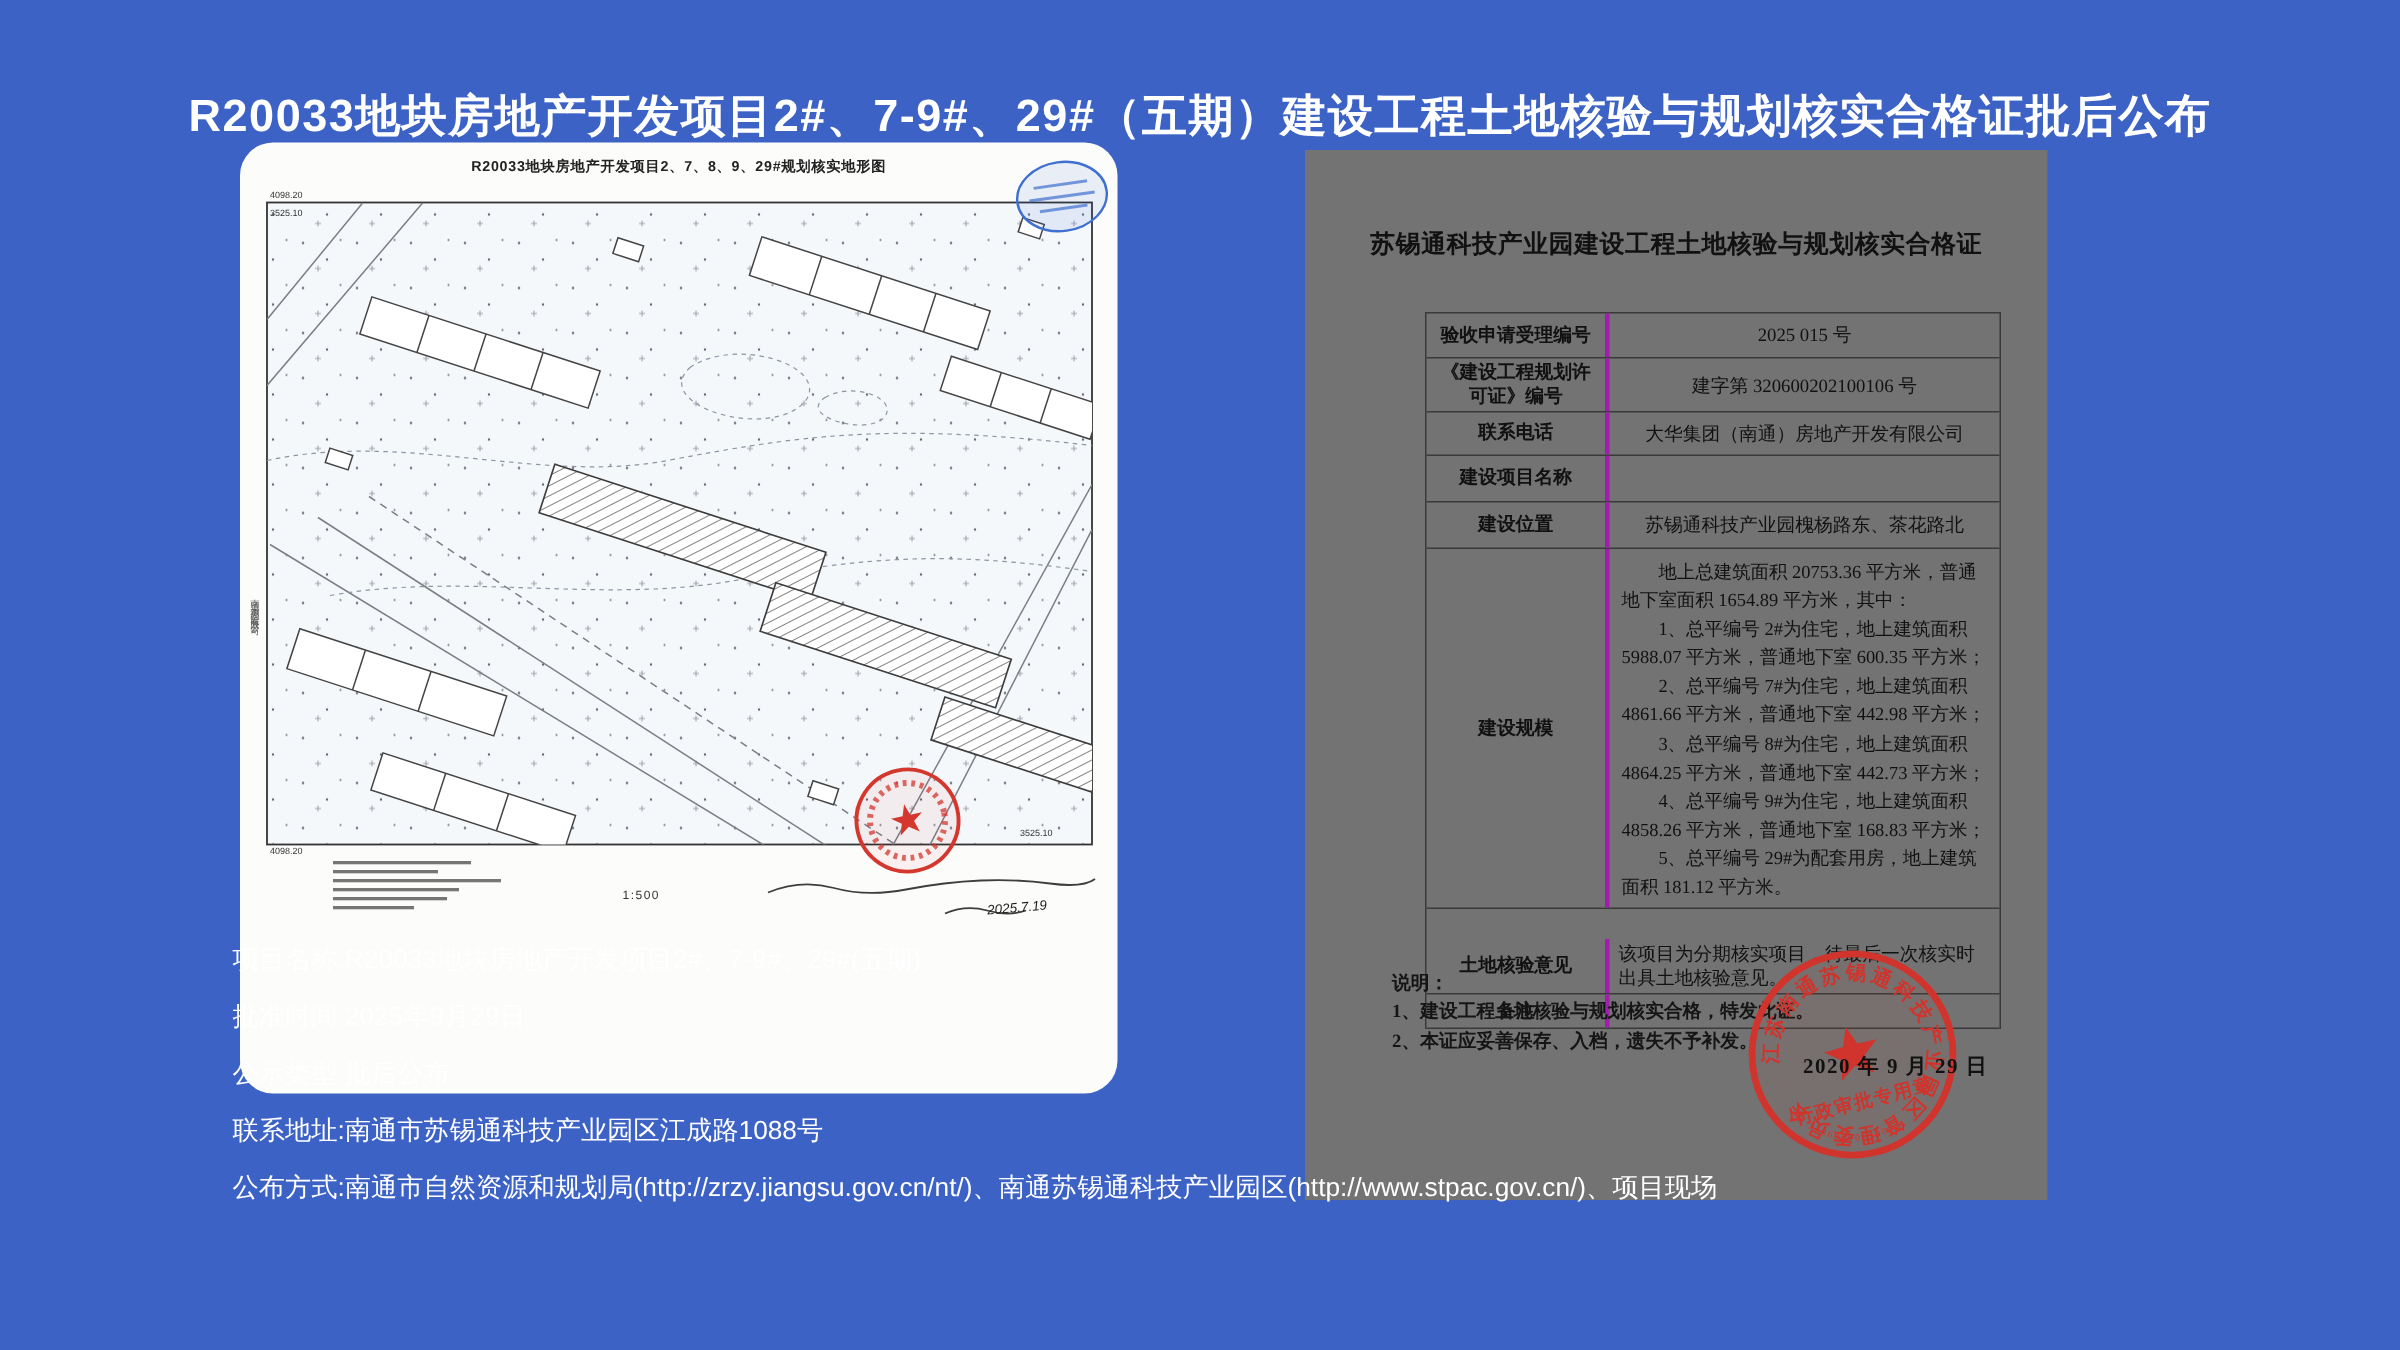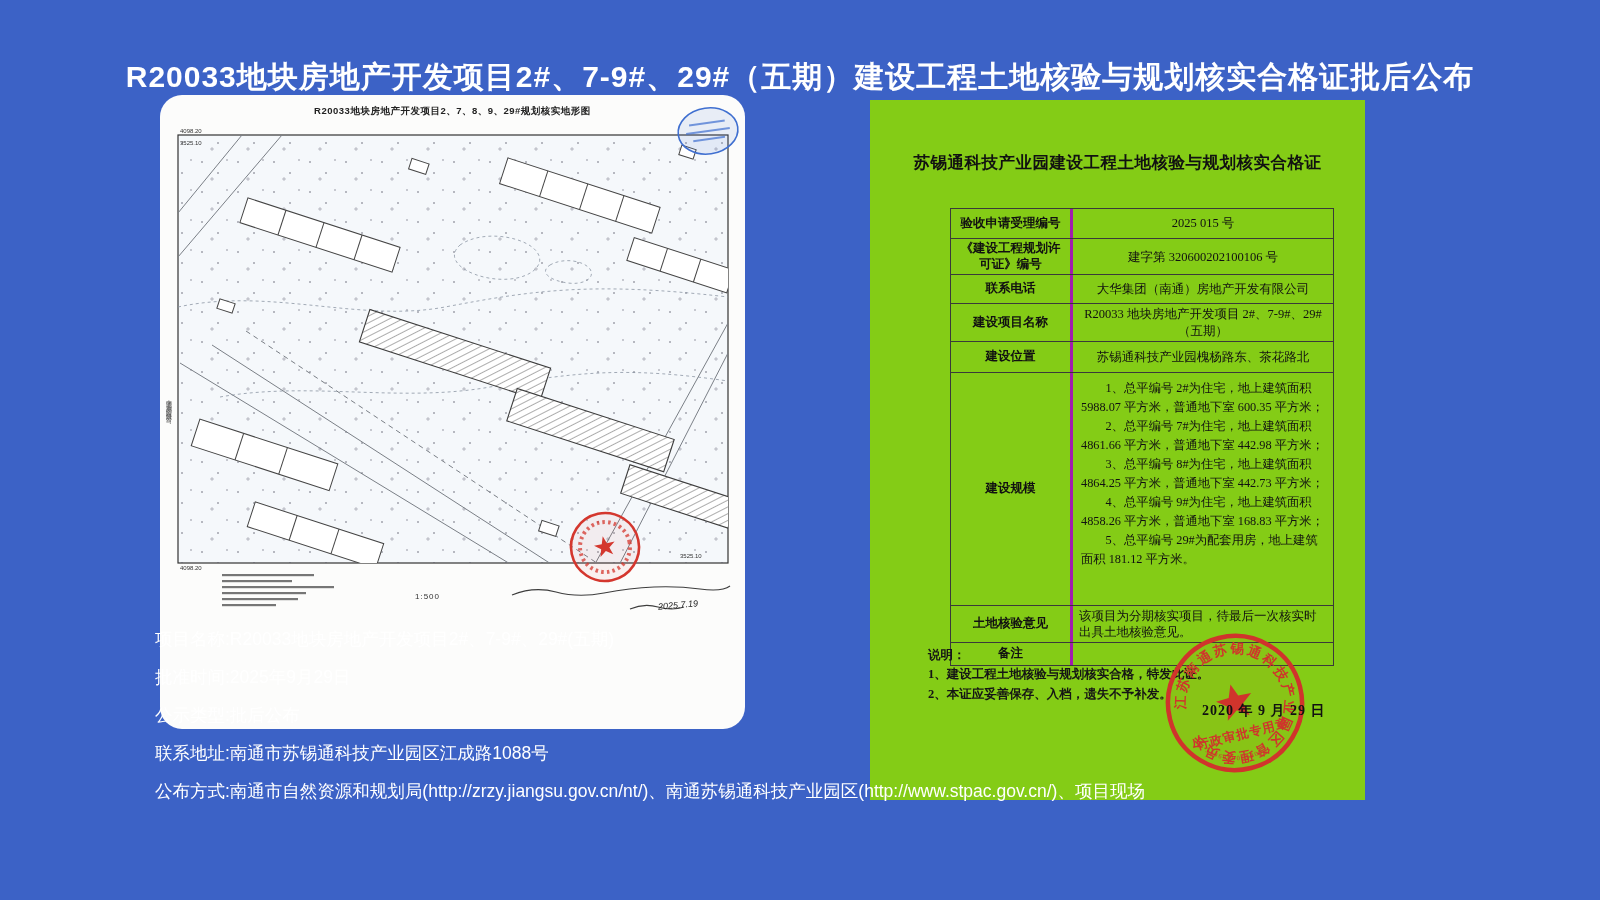--- a/index.html
+++ b/index.html
@@ -17,21 +17,21 @@
     color:#222; font-size:9.5px; font-weight:bold; letter-spacing:.5px; }
   .map-corner { position:absolute; font-size:6px; color:#333; }
   .map-scale { position:absolute; left:255px; top:497px; font-size:8px; color:#333; letter-spacing:1px; }
   .map-vertical { position:absolute; left:4px; top:300px; writing-mode:vertical-rl;
     font-size:6px; color:#555; letter-spacing:2px; }
   .map-hand-date { position:absolute; left:498px; top:505px; font-size:9px; color:#1d1d1d;
     font-style:italic; transform:rotate(-5deg); }
 
   
   .cert-panel { position:absolute; left:870px; top:100px; width:495px; height:700px;
-    background:#84cc16; color:#111; font-family:"Liberation Serif",serif; }
+    background:#737373; color:#111; font-family:"Liberation Serif",serif; }
   .cert-title { position:absolute; top:52px; left:0; width:100%; text-align:center;
     font-size:16.5px; font-weight:bold; letter-spacing:.5px; }
   .cert-docno { position:absolute; top:86px; left:110px; width:340px; text-align:center;
     font-size:13px; font-weight:bold; }
   .cert-table { position:absolute; left:80px; top:108px; width:384px;
     border:1px solid #3a3a3a; border-bottom:none; }
   .crow { display:flex; border-bottom:1px solid #3a3a3a; }
   .clabel { width:122px; border-right:3px solid #a21caf; display:flex; align-items:center;
     justify-content:center; text-align:center; font-weight:bold; font-size:12.5px;
     padding:2px 4px; line-height:1.25; }
@@ -194,37 +194,37 @@
     <div class="crow" style="min-height:32px;">
       <div class="clabel">《建设工程规划许可证》编号</div>
       <div class="cvalue">建字第 320600202100106 号</div>
     </div>
     <div class="crow" style="min-height:29px;">
       <div class="clabel">联系电话</div>
       <div class="cvalue">大华集团（南通）房地产开发有限公司</div>
     </div>
     <div class="crow" style="min-height:31px;">
       <div class="clabel">建设项目名称</div>
-      <div class="cvalue">R20033 地块房地产开发项目 2#、7-9#、29#（五期）</div>
     </div>
     <div class="crow" style="min-height:31px;">
       <div class="clabel">建设位置</div>
       <div class="cvalue">苏锡通科技产业园槐杨路东、茶花路北</div>
     </div>
     <div class="crow" style="min-height:233px;">
       <div class="clabel">建设规模</div>
       <div class="cvalue left scale-cell">
+        <p>地上总建筑面积 20753.36 平方米，普通地下室面积 1654.89 平方米，其中：</p>
         <p>1、总平编号 2#为住宅，地上建筑面积 5988.07 平方米，普通地下室 600.35 平方米；</p>
         <p>2、总平编号 7#为住宅，地上建筑面积 4861.66 平方米，普通地下室 442.98 平方米；</p>
         <p>3、总平编号 8#为住宅，地上建筑面积 4864.25 平方米，普通地下室 442.73 平方米；</p>
         <p>4、总平编号 9#为住宅，地上建筑面积 4858.26 平方米，普通地下室 168.83 平方米；</p>
         <p>5、总平编号 29#为配套用房，地上建筑面积 181.12 平方米。</p>
       </div>
     </div>
-    <div class="crow" style="min-height:36px;">
+    <div class="crow" style="min-height:36px;margin-top:20px;">
       <div class="clabel">土地核验意见</div>
       <div class="cvalue left">该项目为分期核实项目，待最后一次核实时出具土地核验意见。</div>
     </div>
     <div class="crow" style="min-height:23px;">
       <div class="clabel">备注</div>
       <div class="cvalue"></div>
     </div>
   </div>
 
   <div class="cert-notes">

